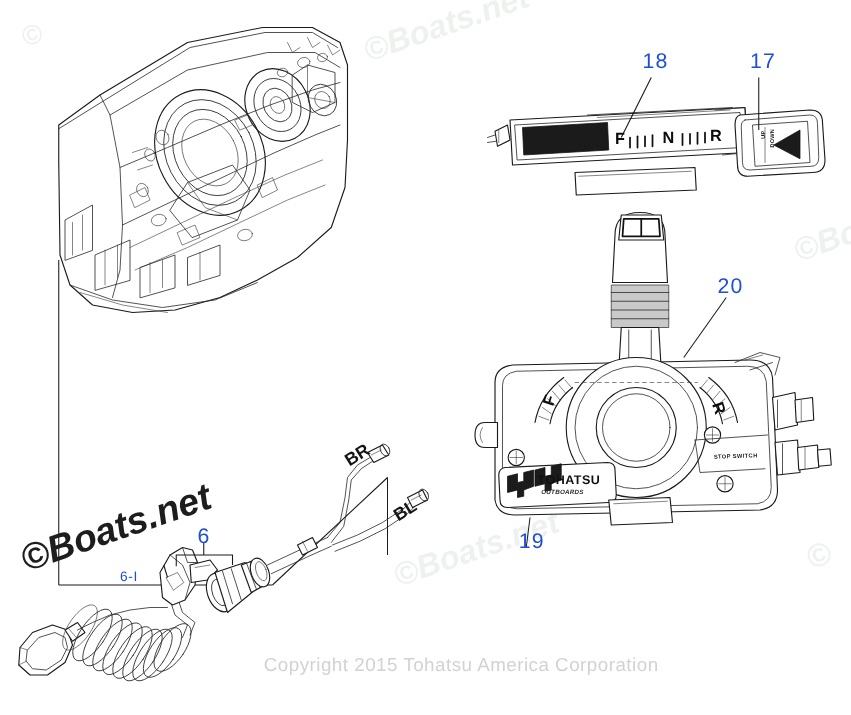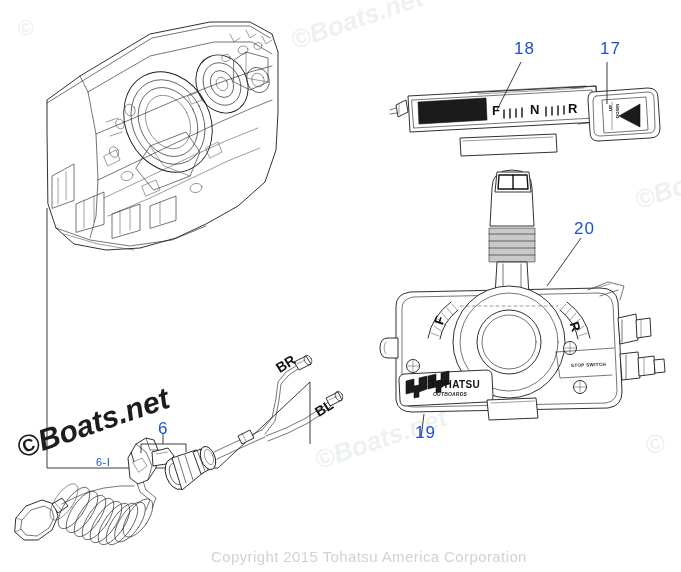--- a/index.html
+++ b/index.html
@@ -603,15 +603,15 @@
   <div class="decal-tohatsu" style="left:430px; top:380px;">TOHATSU</div>
 
   <div class="decal-sub" style="left:433px; top:392px;">OUTBOARDS</div>
 
   <div class="decal-stop" style="left:571px; top:364px; transform:rotate(-2deg); transform-origin:left top;">STOP SWITCH</div>
 
   <div class="wm-main" style="left:18px; top:432px;">
     <span>©</span><span>Boats.net</span>
   </div>
 
-  <div class="wm-copy" style="left:211px; top:524px;margin-top:24px;">Copyright 2015 Tohatsu America Corporation</div>
+  <div class="wm-copy" style="left:211px; top:524px;">Copyright 2015 Tohatsu America Corporation</div>
 
 </div>
 
 </body></html>

